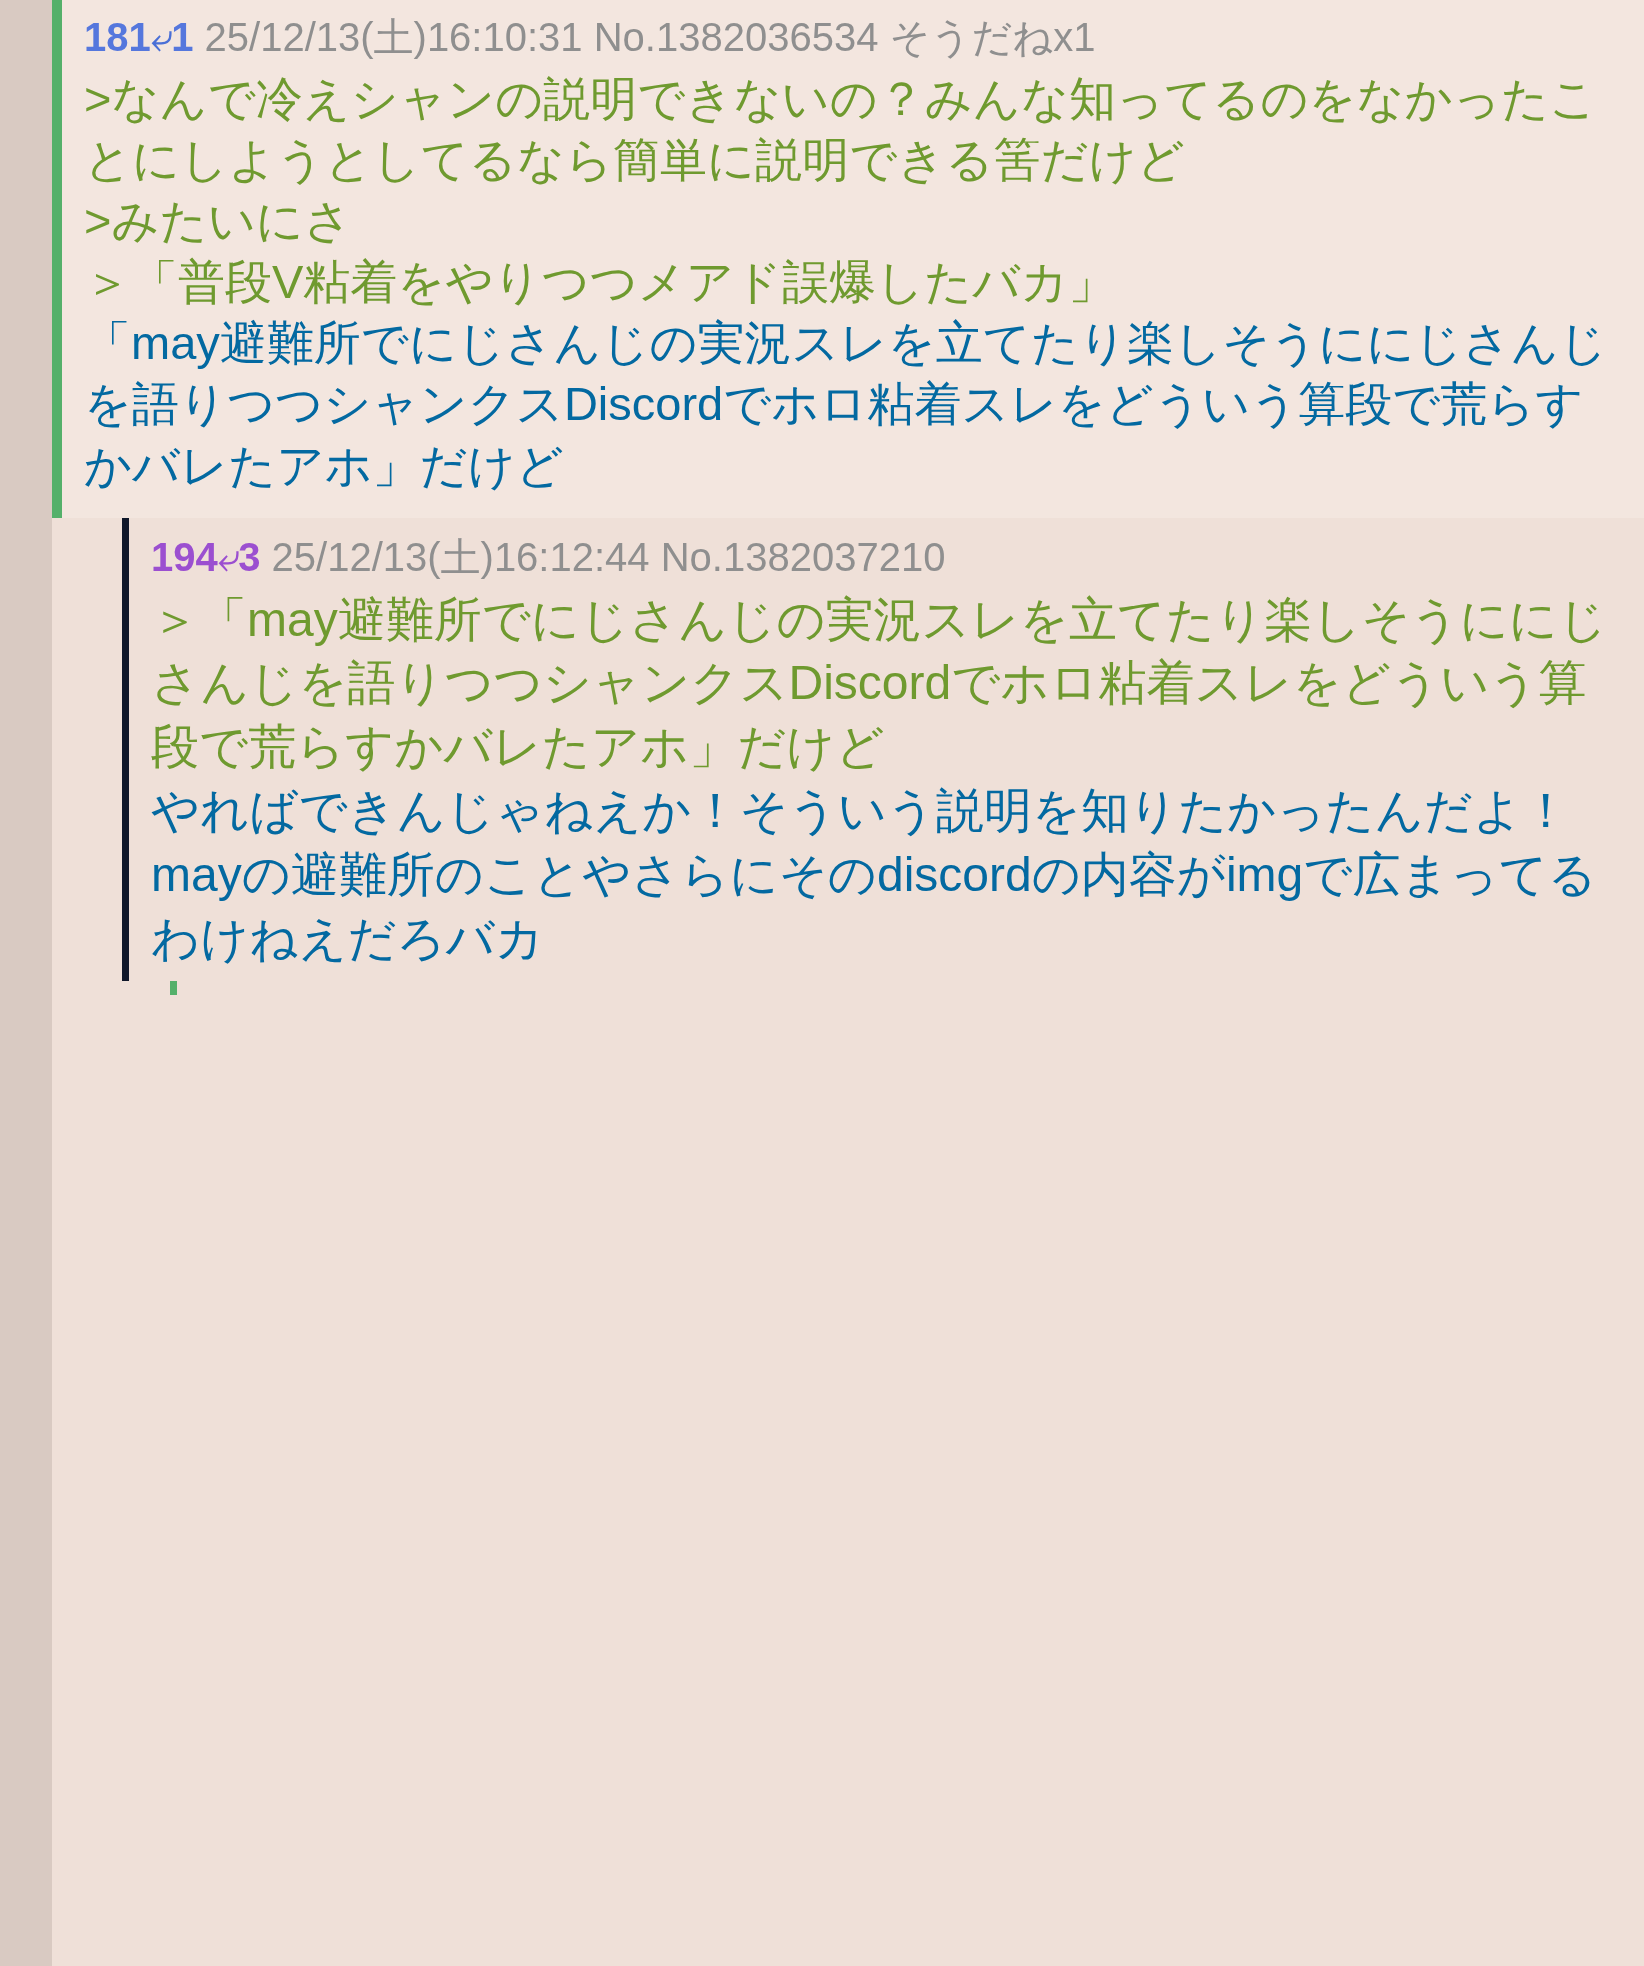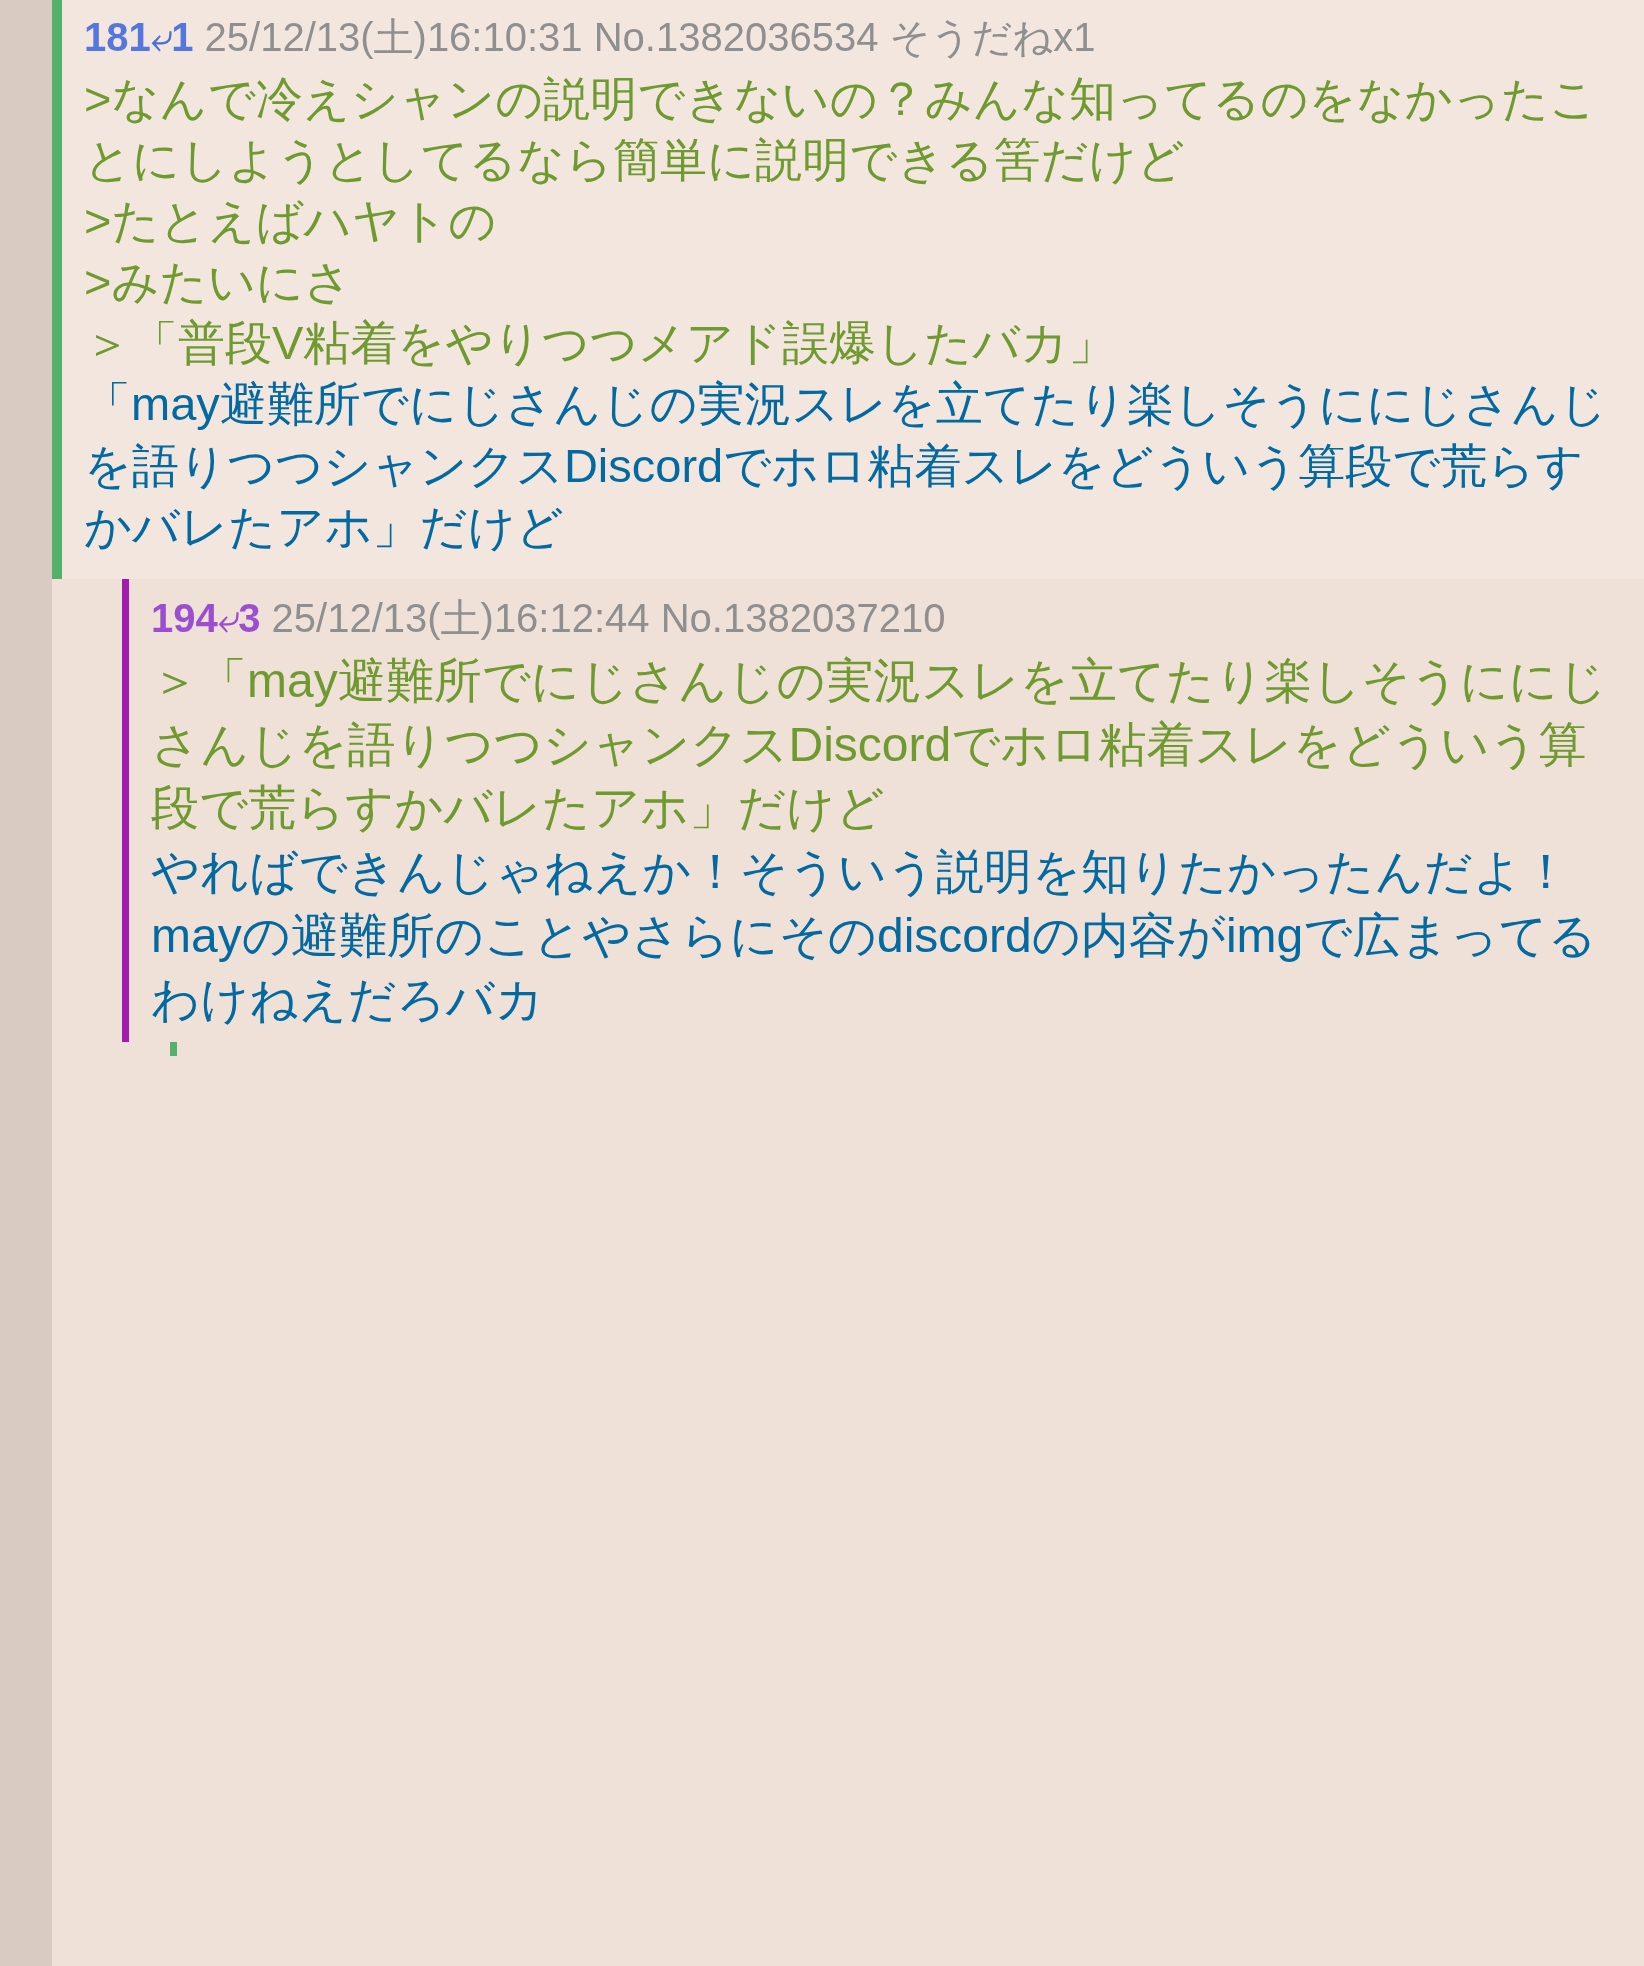--- a/index.html
+++ b/index.html
@@ -51,21 +51,21 @@
     background: #f3e6df;
     border-left: 10px solid #54b06a;
     padding: 12px 22px 22px 22px;
   }
 
   
   .post-2 {
     margin-left: 122px;
     width: 1522px;
     background: #efe0d8;
-    border-left: 7px solid #a21caf;
+    border-left: 7px solid #0f172a;
     padding: 14px 20px 10px 22px;
   }
 
   .post-3 {
     margin-left: 170px;
     width: 1474px;
     background: #efe0d8;
     border-left: 7px solid #54b06a;
     height: 14px;
   }
@@ -137,21 +137,20 @@
 
     <div class="post post-1">
       <div class="meta">
         <span class="num">181</span><span class="reply-arrow">⤶</span><span class="reply-count">1</span>
         <span class="date">25/12/13(土)16:10:31</span>
         <span class="no">No.1382036534</span>
         <span class="sodane">そうだねx1</span>
       </div>
       <div class="body-text">
         <span class="quote">&gt;なんで冷えシャンの説明できないの？みんな知ってるのをなかったことにしようとしてるなら簡単に説明できる筈だけど</span>
-        <span class="quote">&gt;たとえばハヤトの</span>
         <span class="quote">&gt;みたいにさ</span>
         <span class="quote">＞「普段V粘着をやりつつメアド誤爆したバカ」</span>
         <span class="plain">「may避難所でにじさんじの実況スレを立てたり楽しそうににじさんじを語りつつシャンクスDiscordでホロ粘着スレをどういう算段で荒らすかバレたアホ」だけど</span>
       </div>
     </div>
 
     <div class="post post-2">
       <div class="meta">
         <span class="num-purple">194</span><span class="reply-arrow reply-arrow-purple">⤶</span><span class="reply-count-purple">3</span>
         <span class="date">25/12/13(土)16:12:44</span>

